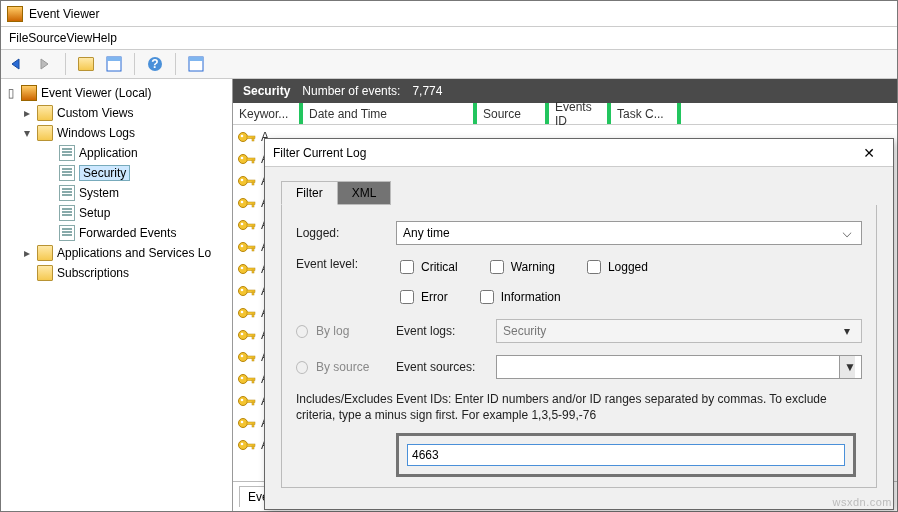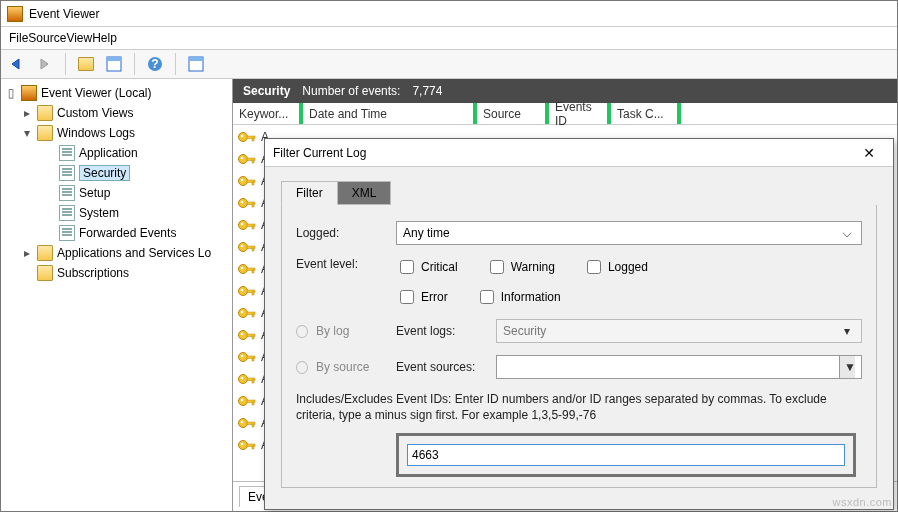--- a/index.html
+++ b/index.html
@@ -151,26 +151,26 @@
           <span class="label">Application</span>
         </div>
       <div class="node lvl2 sel">
           <span class="twisty"></span>
           <span class="ticon icon-log"></span>
           <span class="label">Security</span>
         </div>
       <div class="node lvl2">
           <span class="twisty"></span>
           <span class="ticon icon-log"></span>
+          <span class="label">System</span>
+        </div>
+      <div class="node lvl2">
+          <span class="twisty"></span>
+          <span class="ticon icon-log"></span>
           <span class="label">Setup</span>
-        </div>
-      <div class="node lvl2">
-          <span class="twisty"></span>
-          <span class="ticon icon-log"></span>
-          <span class="label">System</span>
         </div>
       <div class="node lvl2">
           <span class="twisty"></span>
           <span class="ticon icon-log"></span>
           <span class="label">Forwarded Events</span>
         </div>
       <div class="node lvl1">
           <span class="twisty">▸</span>
           <span class="ticon icon-folder"></span>
           <span class="label">Applications and Services Lo</span>

